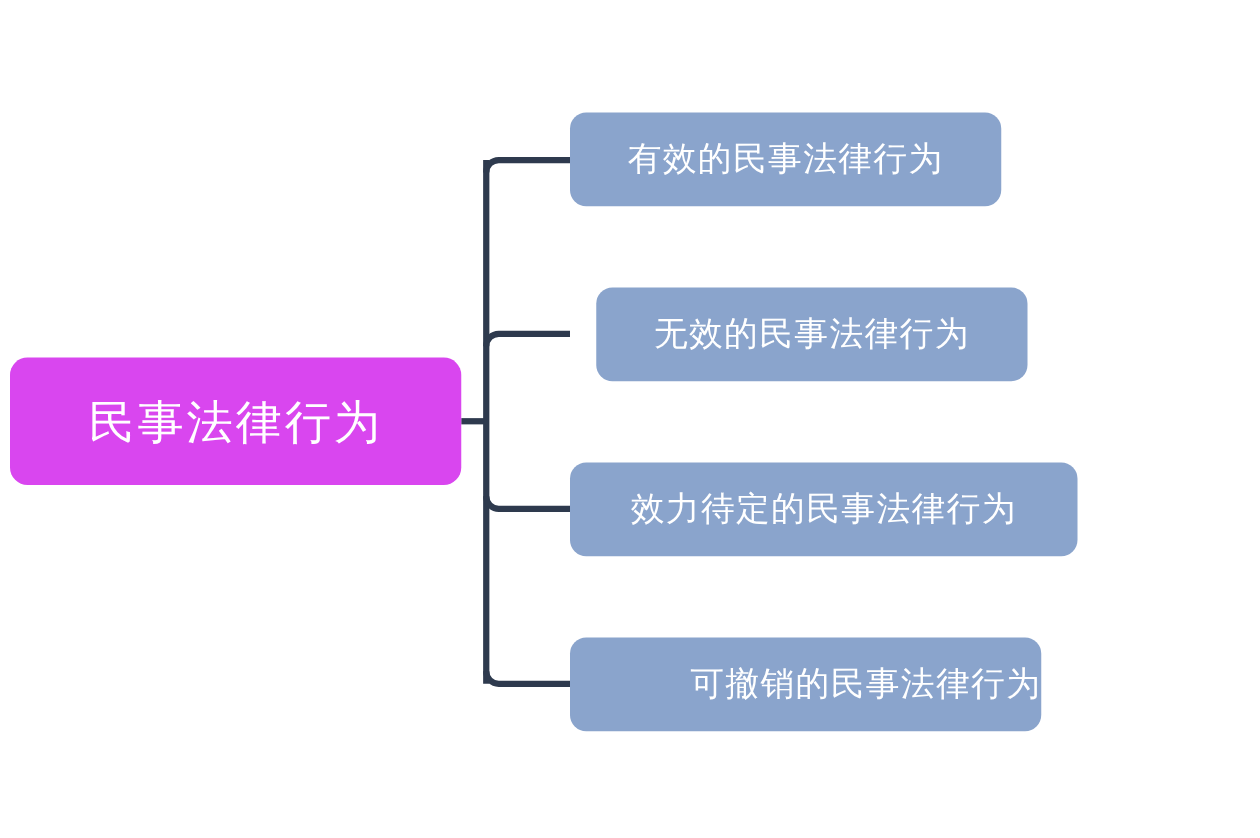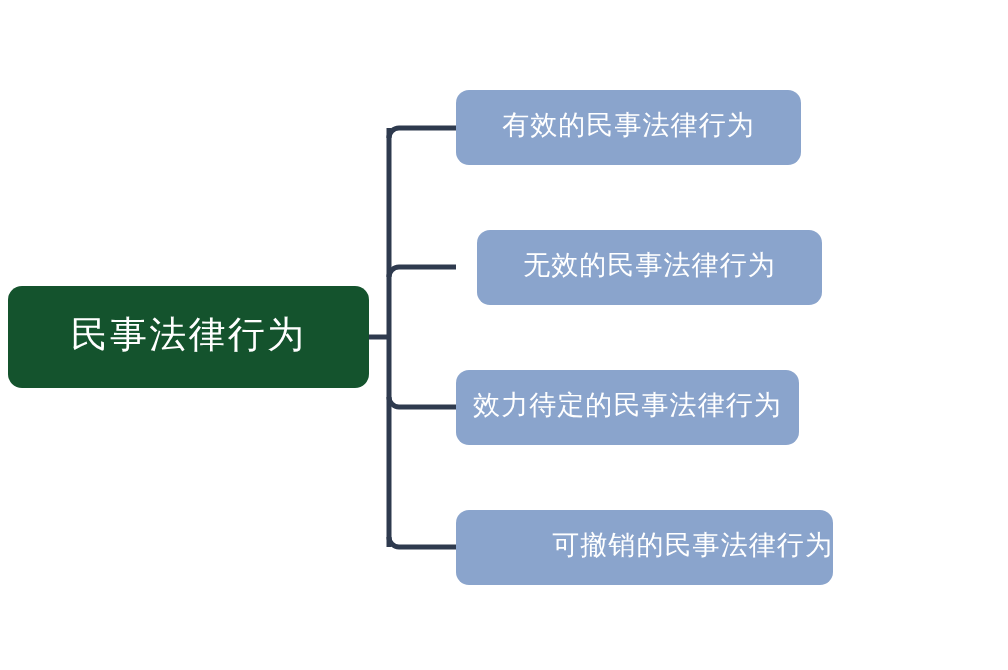--- a/index.html
+++ b/index.html
@@ -44,43 +44,42 @@
     text-align: center;
     white-space: nowrap;
     letter-spacing: 0.04em;
   }
 
   .node-root {
     left: 8px;
     top: 286px;
     width: 361px;
     height: 102px;
-    background: #14532d;
+    background: #d946ef;
     border-radius: 14px;
     font-size: 37px;
     letter-spacing: 0.06em;
   }
 
   .node-child {
     height: 75px;
     left: 456px;
     background: #8aa4cc;
     border-radius: 13px;
     font-size: 27px;
   }
 
   .node-child-0 { top: 90px;  width: 345px; }
   .node-child-1 { top: 230px; width: 345px; margin-left: 21px; }
-  .node-child-2 { top: 370px; width: 343px; }
+  .node-child-2 { top: 370px; width: 406px; }
   .node-child-3 { top: 510px; width: 377px; justify-content: flex-end; }
 
   .node-label {
     display: block;
     line-height: 1;
-    font-family: Liberation Mono, monospace;
   }
 </style>
 </head>
 <body>
 
 <div id="diagram-canvas">
 
   <svg id="connector-layer" viewBox="0 0 1008 670" width="1008" height="670" xmlns="http://www.w3.org/2000/svg">
 
     <g fill="none" stroke="#2e3a4e" stroke-width="5" stroke-linecap="butt" stroke-linejoin="round">

